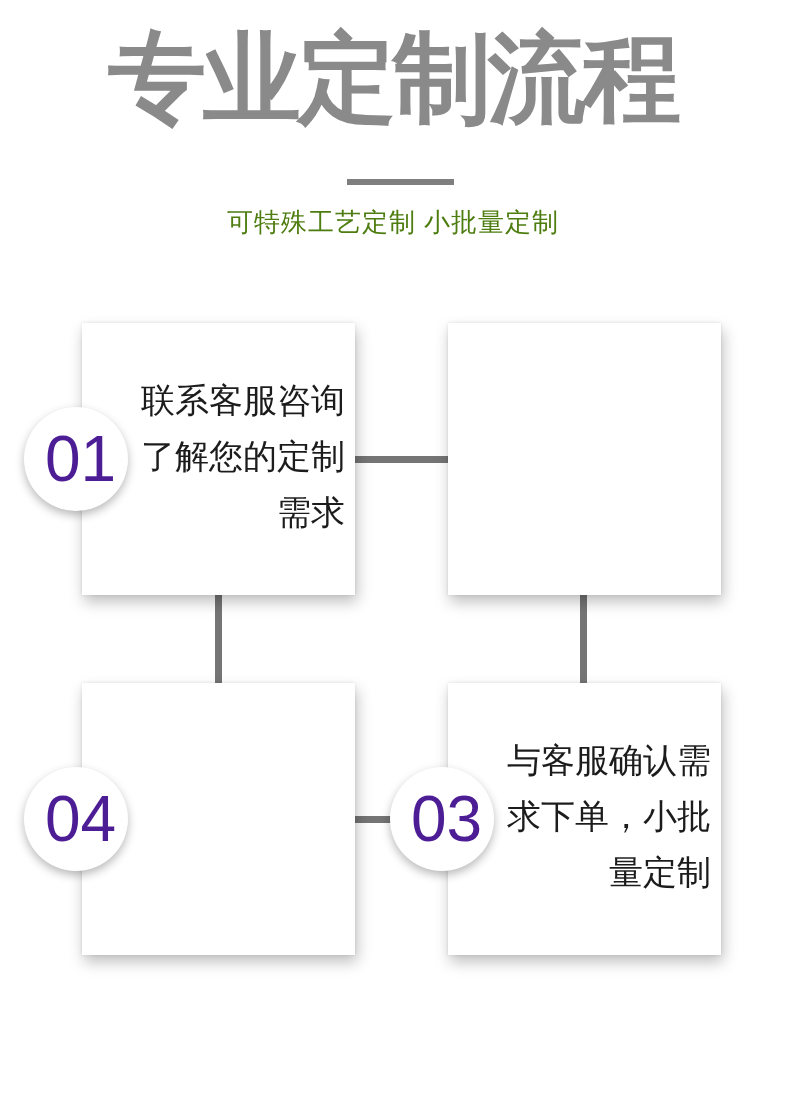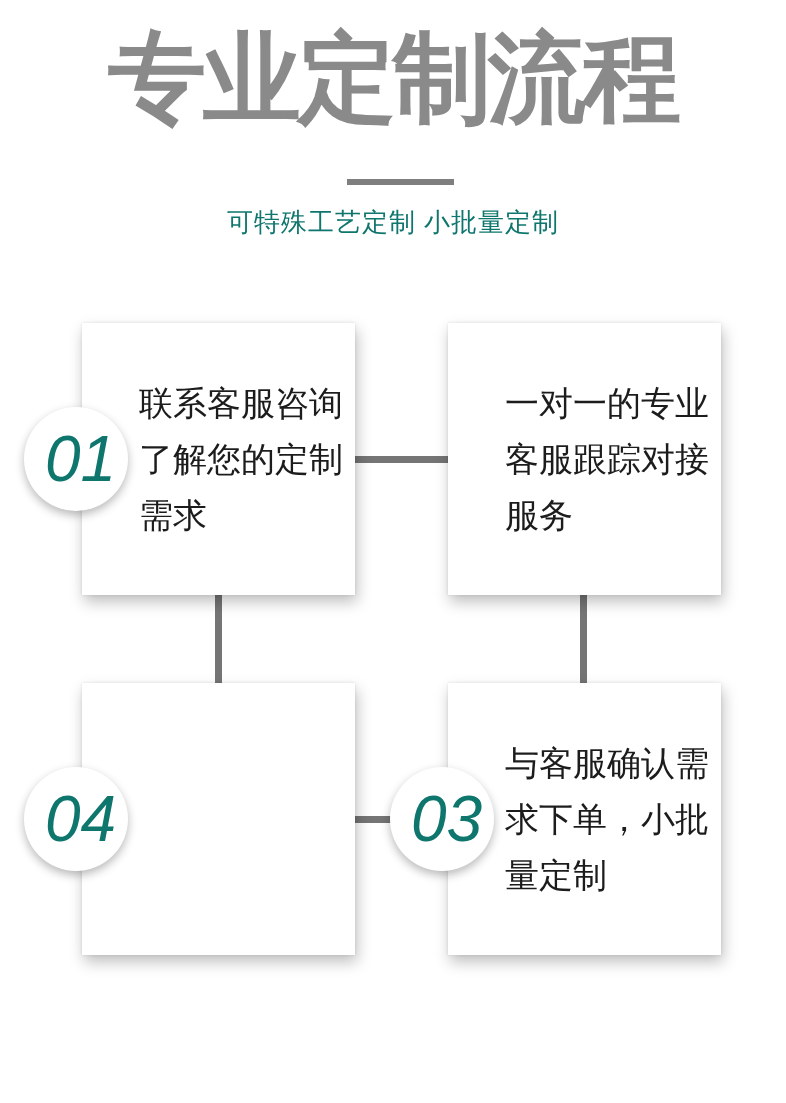--- a/index.html
+++ b/index.html
@@ -33,21 +33,21 @@
     width: 107px; height: 6px;
     background: #7f7f7f;
   }
   .subtitle {
     position: absolute;
     left: 0; top: 205px;
     width: 100%;
     text-align: center;
     font-size: 26px;
     letter-spacing: 1px;
-    color: #0f766e;
+    color: #4d7c0f;
   }
 
   
   .conn { position: absolute; background: #757575; }
   .conn-h-top    { left: 352px; top: 456px; width: 98px; height: 7px; }
   .conn-h-bottom { left: 352px; top: 816px; width: 98px; height: 7px; }
   .conn-v-left   { left: 215px; top: 592px; width: 7px; height: 94px; }
   .conn-v-right  { left: 580px; top: 592px; width: 7px; height: 94px; }
 
   
@@ -71,35 +71,34 @@
     background: #ffffff;
     box-shadow: 0 4px 10px rgba(0,0,0,0.28);
     display: flex;
     align-items: center;
     justify-content: center;
   }
   .badge .num {
     font-family: "Liberation Sans", "DejaVu Sans", sans-serif;
     font-size: 64px;
     line-height: 1;
-    color: #0f766e;
+    color: #4c1d95;
     padding-left: 9px;
-    font-style: italic;
   }
 
   .card-text {
     position: absolute;
     left: 57px; top: 50%;
     transform: translateY(-50%);
     width: 206px;
-    font-family: Liberation Sans, sans-serif;
+    font-family: Liberation Mono, monospace;
     font-size: 34px;
     line-height: 56px;
     color: #1c1c1c;
-    text-align: left;
+    text-align: right;
     word-break: break-all;
   }
 </style>
 </head>
 <body>
 
 <div class="canvas">
 
   <h1 class="title">专业定制流程</h1>
   <div class="divider"></div>
@@ -111,21 +110,20 @@
   <div class="conn conn-h-bottom"></div>
 
   <div class="card card-01">
     <div class="badge">
       <span class="num">01</span>
     </div>
     <div class="card-text">联系客服咨询了解您的定制需求</div>
   </div>
 
   <div class="card card-02">
-    <div class="card-text">一对一的专业客服跟踪对接服务</div>
   </div>
 
   <div class="card card-03">
     <div class="badge">
       <span class="num">03</span>
     </div>
     <div class="card-text">与客服确认需求下单，小批量定制</div>
   </div>
 
   <div class="card card-04">

